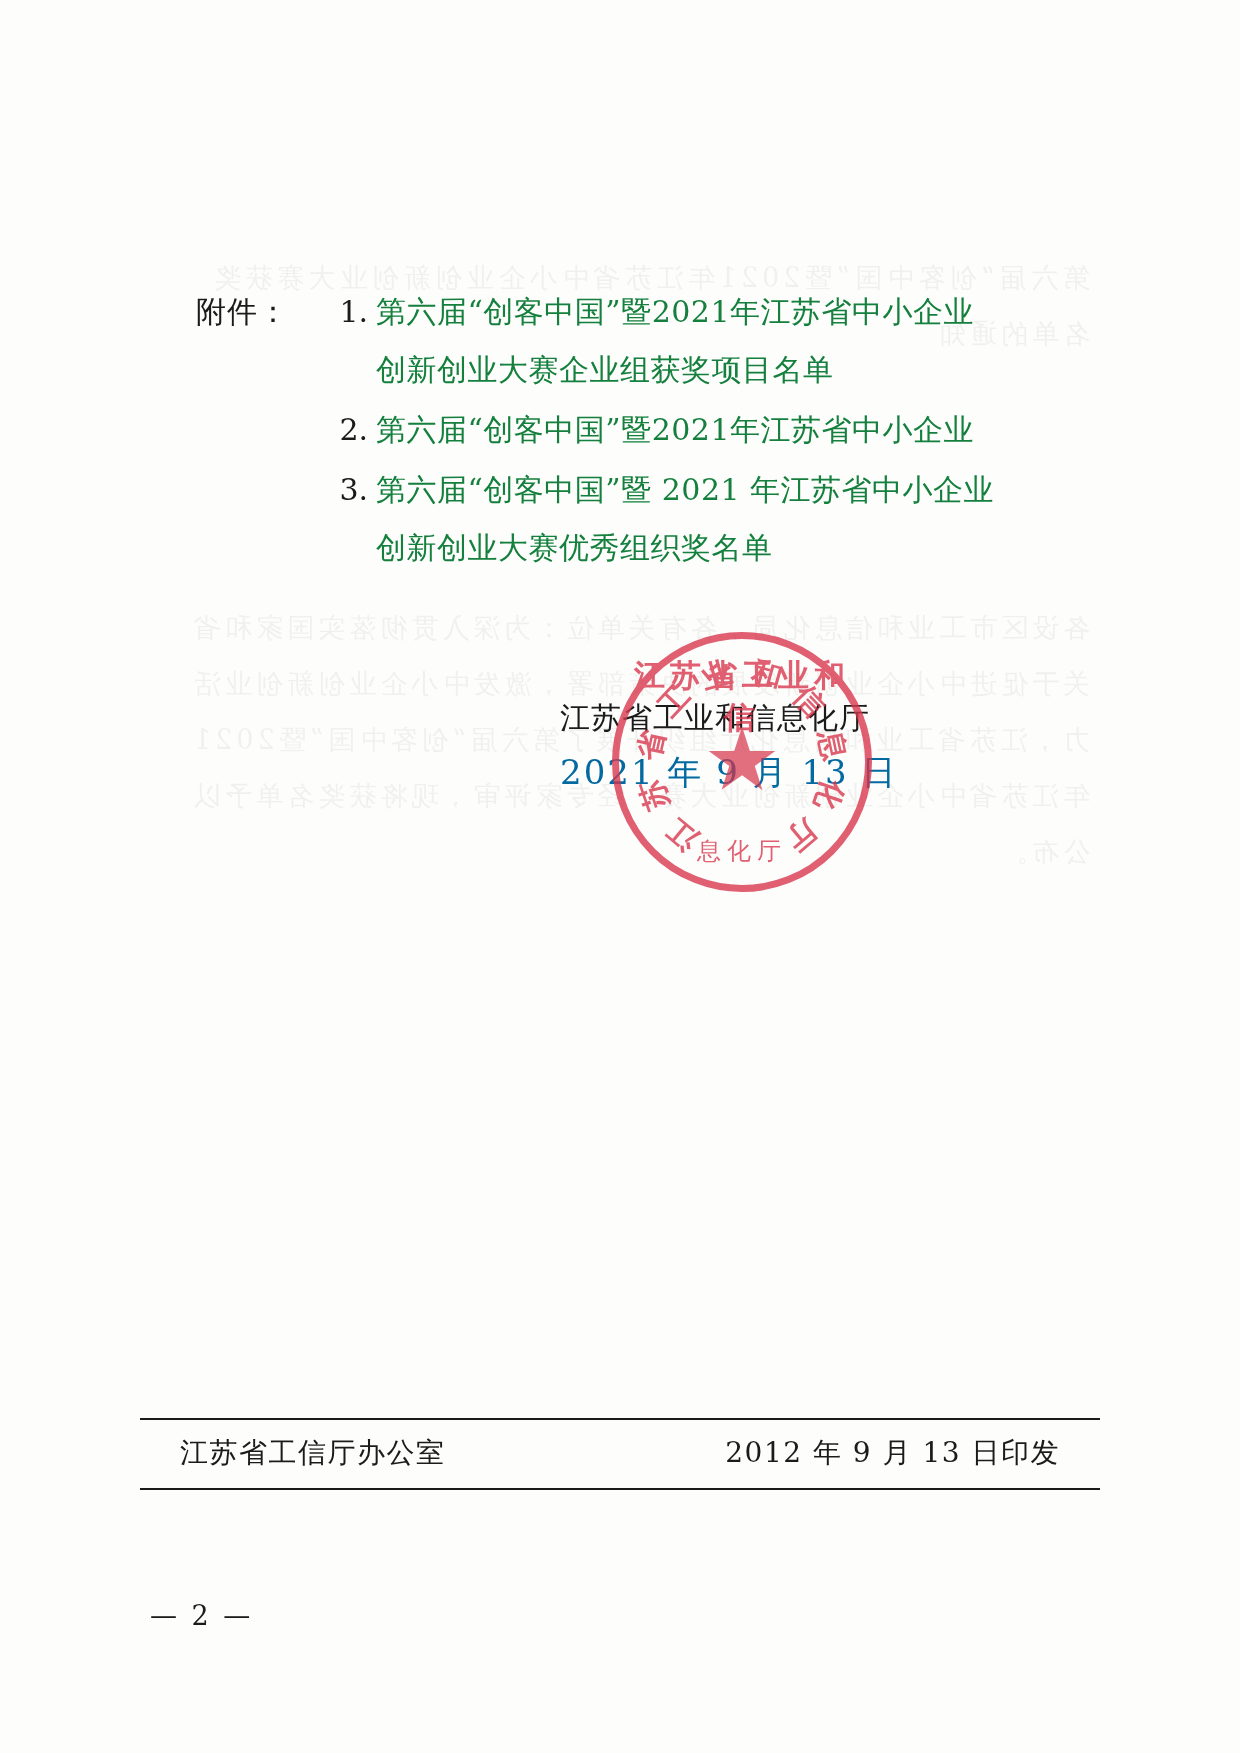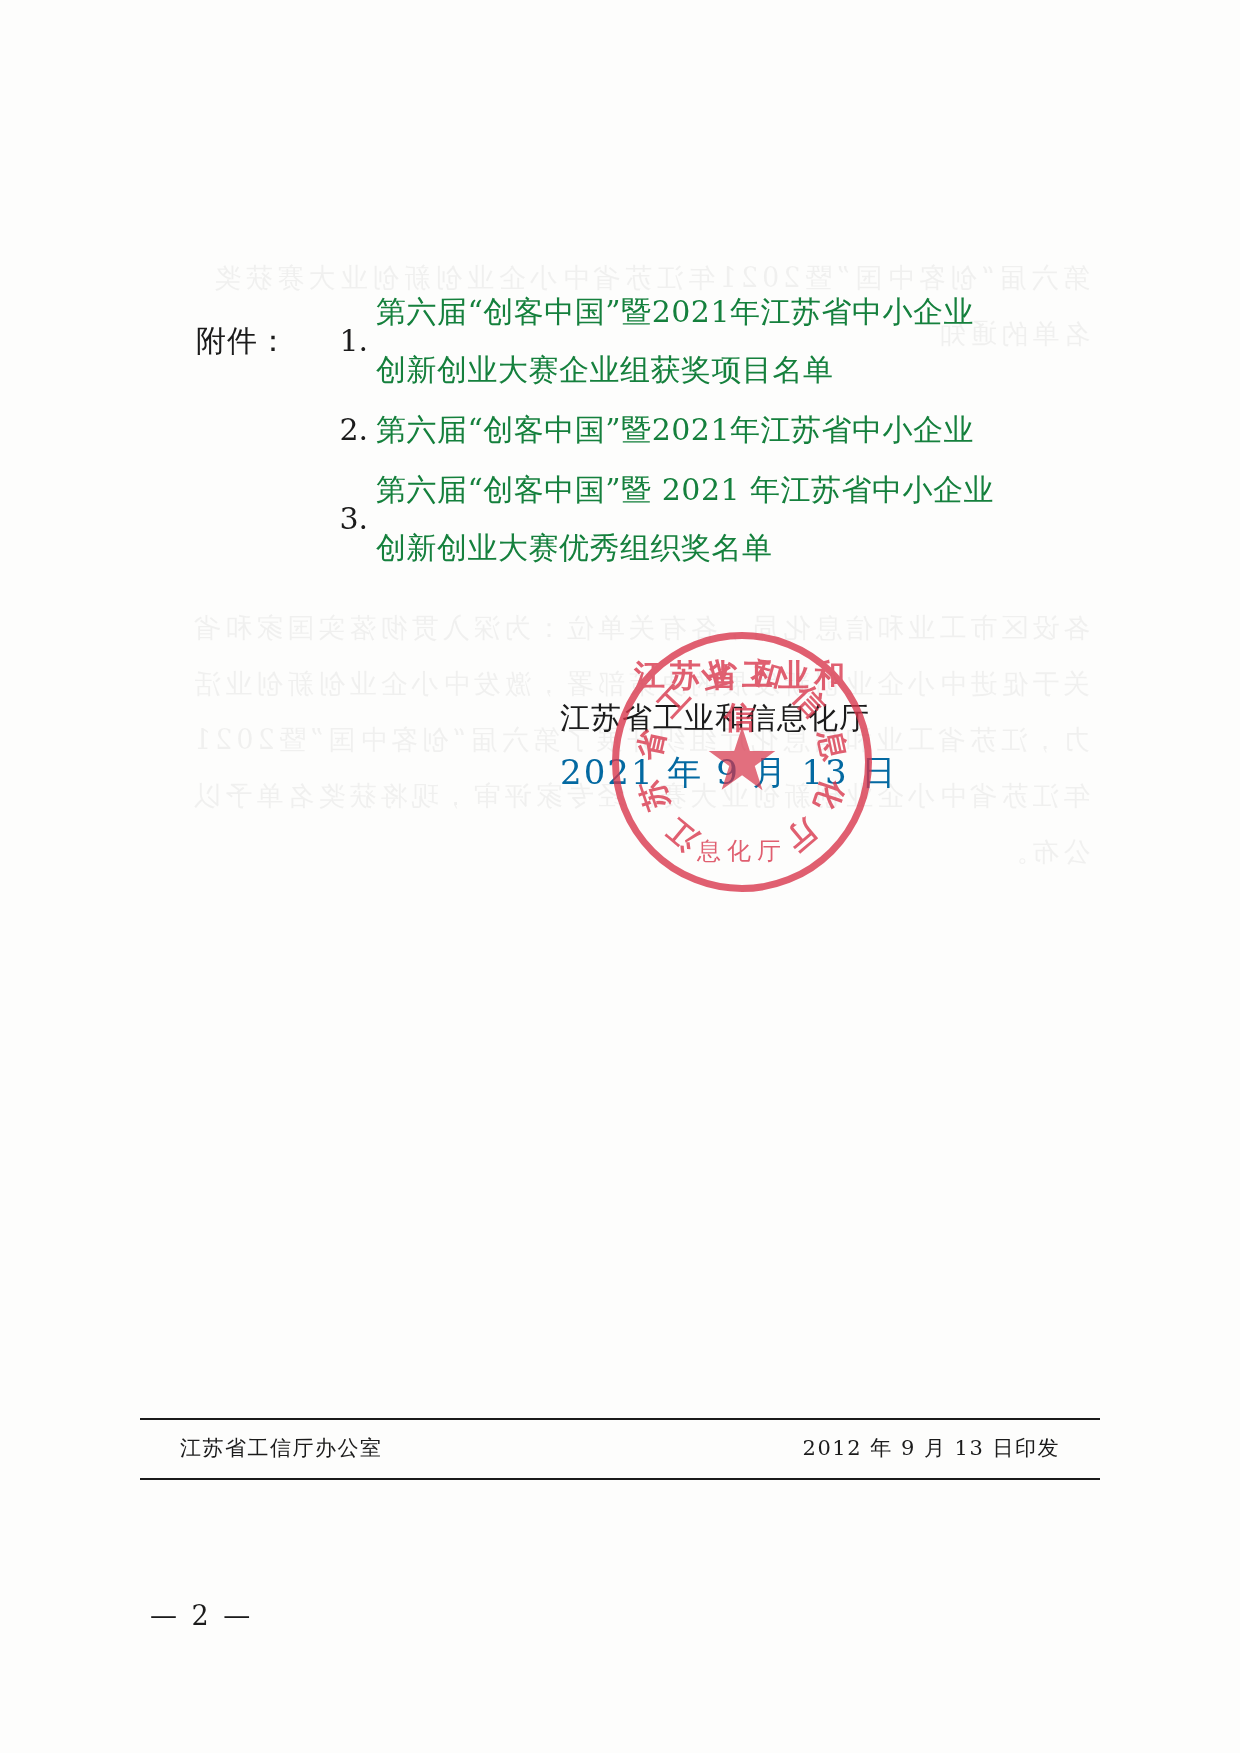--- a/index.html
+++ b/index.html
@@ -39,21 +39,21 @@
   }
 
   .attach-block {
     position: absolute;
     left: 196px;
     top: 283px;
     width: 800px;
   }
   .attach-row {
     display: flex;
-    align-items: center;
+    align-items: flex-start;
     margin-bottom: 2px;
   }
   .attach-label {
     flex: 0 0 auto;
     font-size: 30px;
     line-height: 58px;
     letter-spacing: 1px;
     color: #1b1b1b;
     width: 118px;
   }
@@ -166,21 +166,21 @@
   }
   .footer-row {
     display: flex;
     justify-content: space-between;
     align-items: center;
     padding: 14px 40px 16px 40px;
     box-sizing: border-box;
   }
   .footer-left,
   .footer-right {
-    font-size: 21px;
+    font-size: 28px;
     letter-spacing: 1.5px;
     color: #1b1b1b;
     white-space: nowrap;
   }
 
   .page-number {
     position: absolute;
     left: 150px;
     top: 1600px;
     font-size: 27px;

